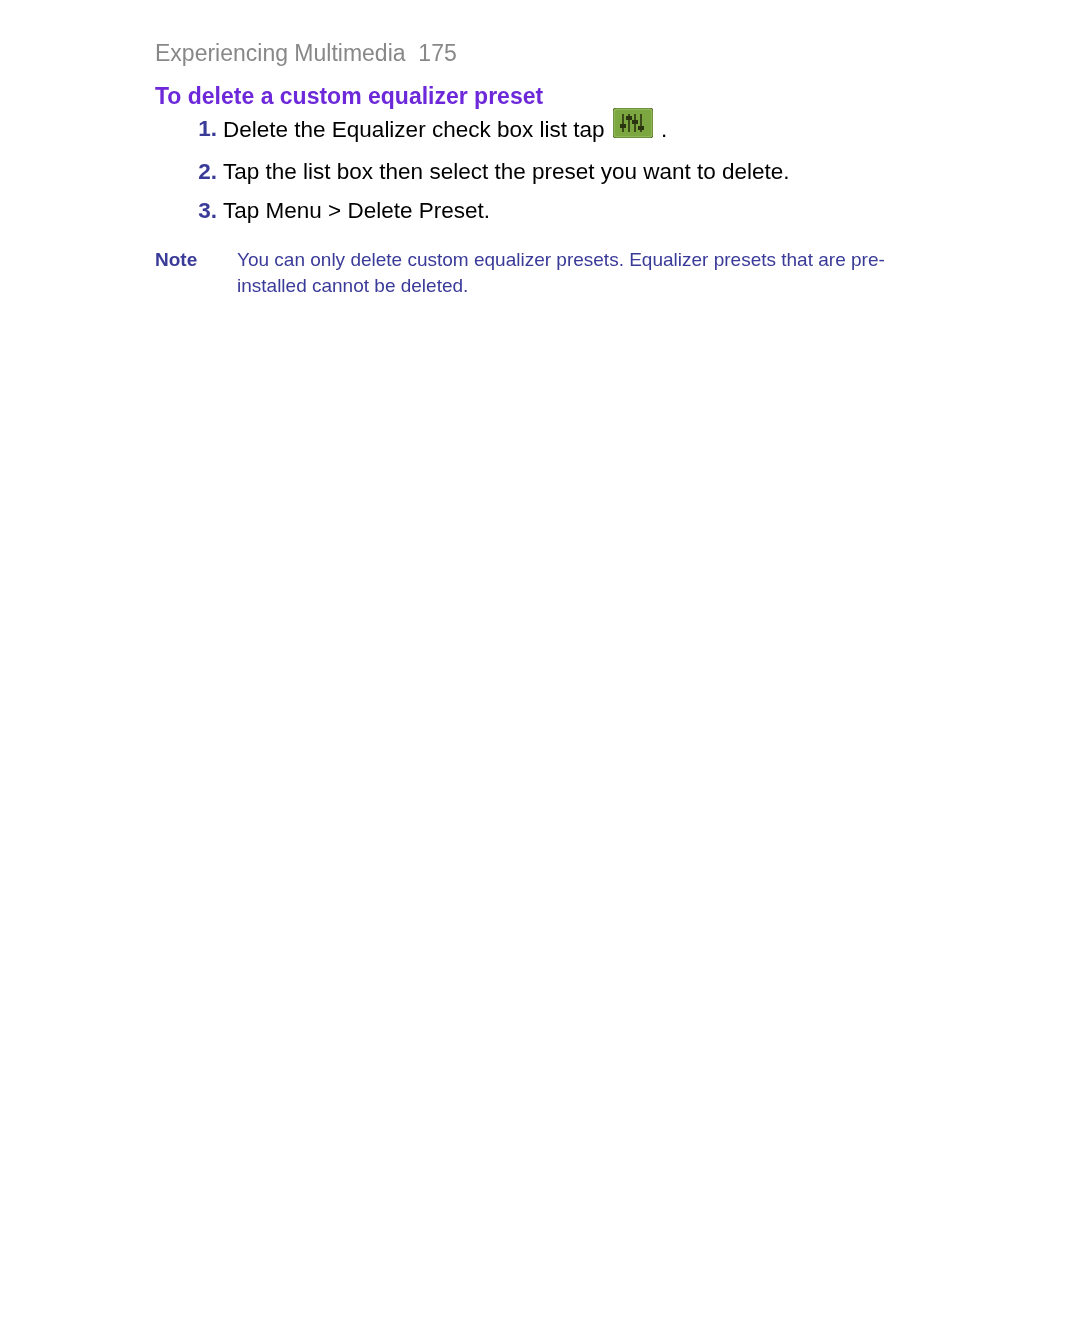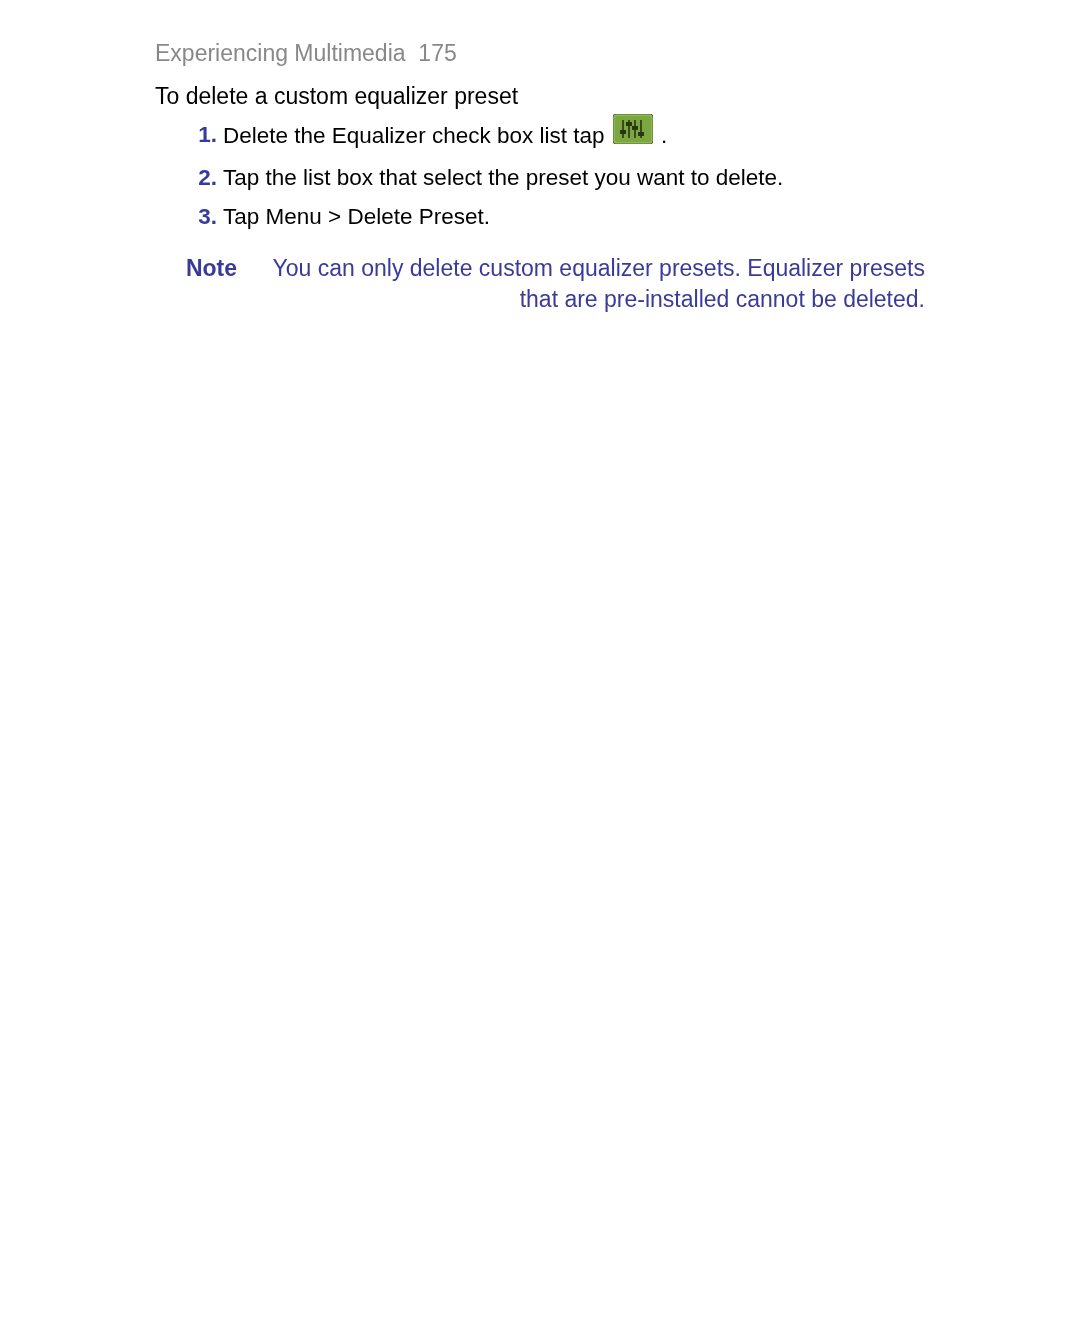--- a/index.html
+++ b/index.html
@@ -16,24 +16,23 @@
       position: relative;
     }
     .header {
       text-align: left;
       color: #888888;
       font-size: 23px;
       font-weight: 400;
       margin-bottom: 16px;
     }
     .section-heading {
-      color: #000000;
+      color: #6d28d9;
       font-size: 23px;
-      font-weight: 400;
-      margin-bottom: 6px;
+      font-weight: 700;
     }
     .steps {
       padding-left: 30px;
     }
     .step {
       display: flex;
       font-size: 22.5px;
       color: #000000;
       line-height: 1.65;
       margin-bottom: 2px;
@@ -54,23 +53,22 @@
     .equalizer-icon {
       display: inline-block;
       vertical-align: middle;
       margin: 0 2px;
       position: relative;
       top: -2px;
     }
     .note-row {
       display: flex;
       margin-top: 18px;
-      font-size: 23px;
+      font-size: 19px;
       line-height: 1.35;
-      text-align: right;
     }
     .note-label {
       color: #3a3a99;
       font-weight: 700;
       min-width: 82px;
     }
     .note-text {
       color: #3a3a99;
       flex: 1;
     }
@@ -99,21 +97,21 @@
             <rect x="19" y="12" width="6" height="4" fill="#2a3510"></rect>
             <line x1="28" y1="6" x2="28" y2="24" stroke="#3a4a1a" stroke-width="2"></line>
             <rect x="25" y="18" width="6" height="4" fill="#2a3510"></rect>
           </svg></span><span> .</span>
     </div>
   </div>
 
   <div class="step">
     <div class="step-number">2.</div>
     <div class="step-text">
-      <span>Tap the list box that select the preset you want to delete.</span>
+      <span>Tap the list box then select the preset you want to delete.</span>
     </div>
   </div>
 
   <div class="step">
     <div class="step-number">3.</div>
     <div class="step-text">
       <span>Tap </span><span class="bold">Menu &gt; Delete Preset</span><span>.</span>
     </div>
   </div>
 </div>

